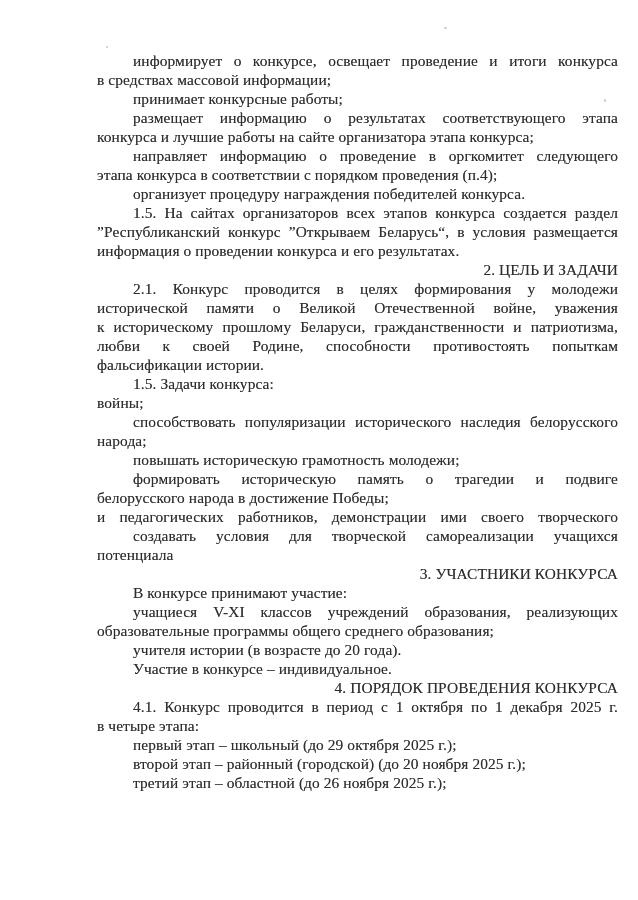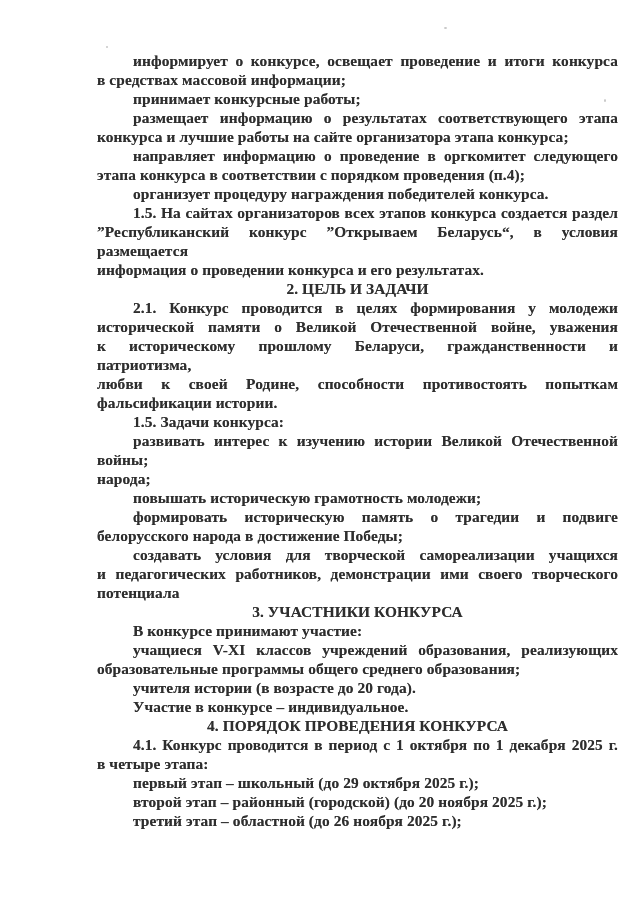--- a/index.html
+++ b/index.html
@@ -17,29 +17,28 @@
     color: #2e2e2e;
   }
   .doc-body {
     position: absolute;
     left: 97px;
     top: 51px;
     width: 521px;
     font-size: 15.4px;
     letter-spacing: 0.1px;
     text-shadow: 0 0 0.6px rgba(46,46,46,0.55);
-    font-weight: bold;
   }
   .ln {
     line-height: 19px;
     min-height: 19px;
   }
   .ind { text-indent: 36px; }
   .jst { text-align: justify; text-align-last: justify; }
-  .ctr { text-align: center; }
+  .ctr { text-align: right; }
   .speck {
     position: absolute;
     border-radius: 50%;
     background: rgba(130,130,130,0.45);
   }
   .speck-1 { left: 444px; top: 27px;  width: 3px; height: 2px; }
   .speck-2 { left: 106px; top: 46px;  width: 2px; height: 2px; }
   .speck-3 { left: 604px; top: 99px;  width: 2px; height: 3px; }
 </style>
 </head>
@@ -61,28 +60,28 @@
       <div class="ln ind jst">1.5. На сайтах организаторов всех этапов конкурса создается раздел</div>
       <div class="ln jst">”Республиканский конкурс ”Открываем Беларусь“, в условия размещается</div>
       <div class="ln">информация о проведении конкурса и его результатах.</div>
       <div class="ln ctr">2. ЦЕЛЬ И ЗАДАЧИ</div>
       <div class="ln ind jst">2.1. Конкурс проводится в целях формирования у молодежи</div>
       <div class="ln jst">исторической памяти о Великой Отечественной войне, уважения</div>
       <div class="ln jst">к историческому прошлому Беларуси, гражданственности и патриотизма,</div>
       <div class="ln jst">любви к своей Родине, способности противостоять попыткам</div>
       <div class="ln">фальсификации истории.</div>
       <div class="ln ind">1.5. Задачи конкурса:</div>
-      <div class="ln ind jst">развивать интерес к изучению истории Великой Отечественной</div>
       <div class="ln">войны;</div>
+      <div class="ln ind jst">способствовать популяризации исторического наследия белорусского</div>
       <div class="ln">народа;</div>
       <div class="ln ind">повышать историческую грамотность молодежи;</div>
       <div class="ln ind jst">формировать историческую память о трагедии и подвиге</div>
       <div class="ln">белорусского народа в достижение Победы;</div>
+      <div class="ln jst">и педагогических работников, демонстрации ими своего творческого</div>
       <div class="ln ind jst">создавать условия для творческой самореализации учащихся</div>
-      <div class="ln jst">и педагогических работников, демонстрации ими своего творческого</div>
       <div class="ln">потенциала</div>
       <div class="ln ctr">3. УЧАСТНИКИ КОНКУРСА</div>
       <div class="ln ind">В конкурсе принимают участие:</div>
       <div class="ln ind jst">учащиеся V-XI классов учреждений образования, реализующих</div>
       <div class="ln">образовательные программы общего среднего образования;</div>
       <div class="ln ind">учителя истории (в возрасте до 20 года).</div>
       <div class="ln ind">Участие в конкурсе – индивидуальное.</div>
       <div class="ln ctr">4. ПОРЯДОК ПРОВЕДЕНИЯ КОНКУРСА</div>
       <div class="ln ind jst">4.1. Конкурс проводится в период с 1 октября по 1 декабря 2025 г.</div>
       <div class="ln">в четыре этапа:</div>

